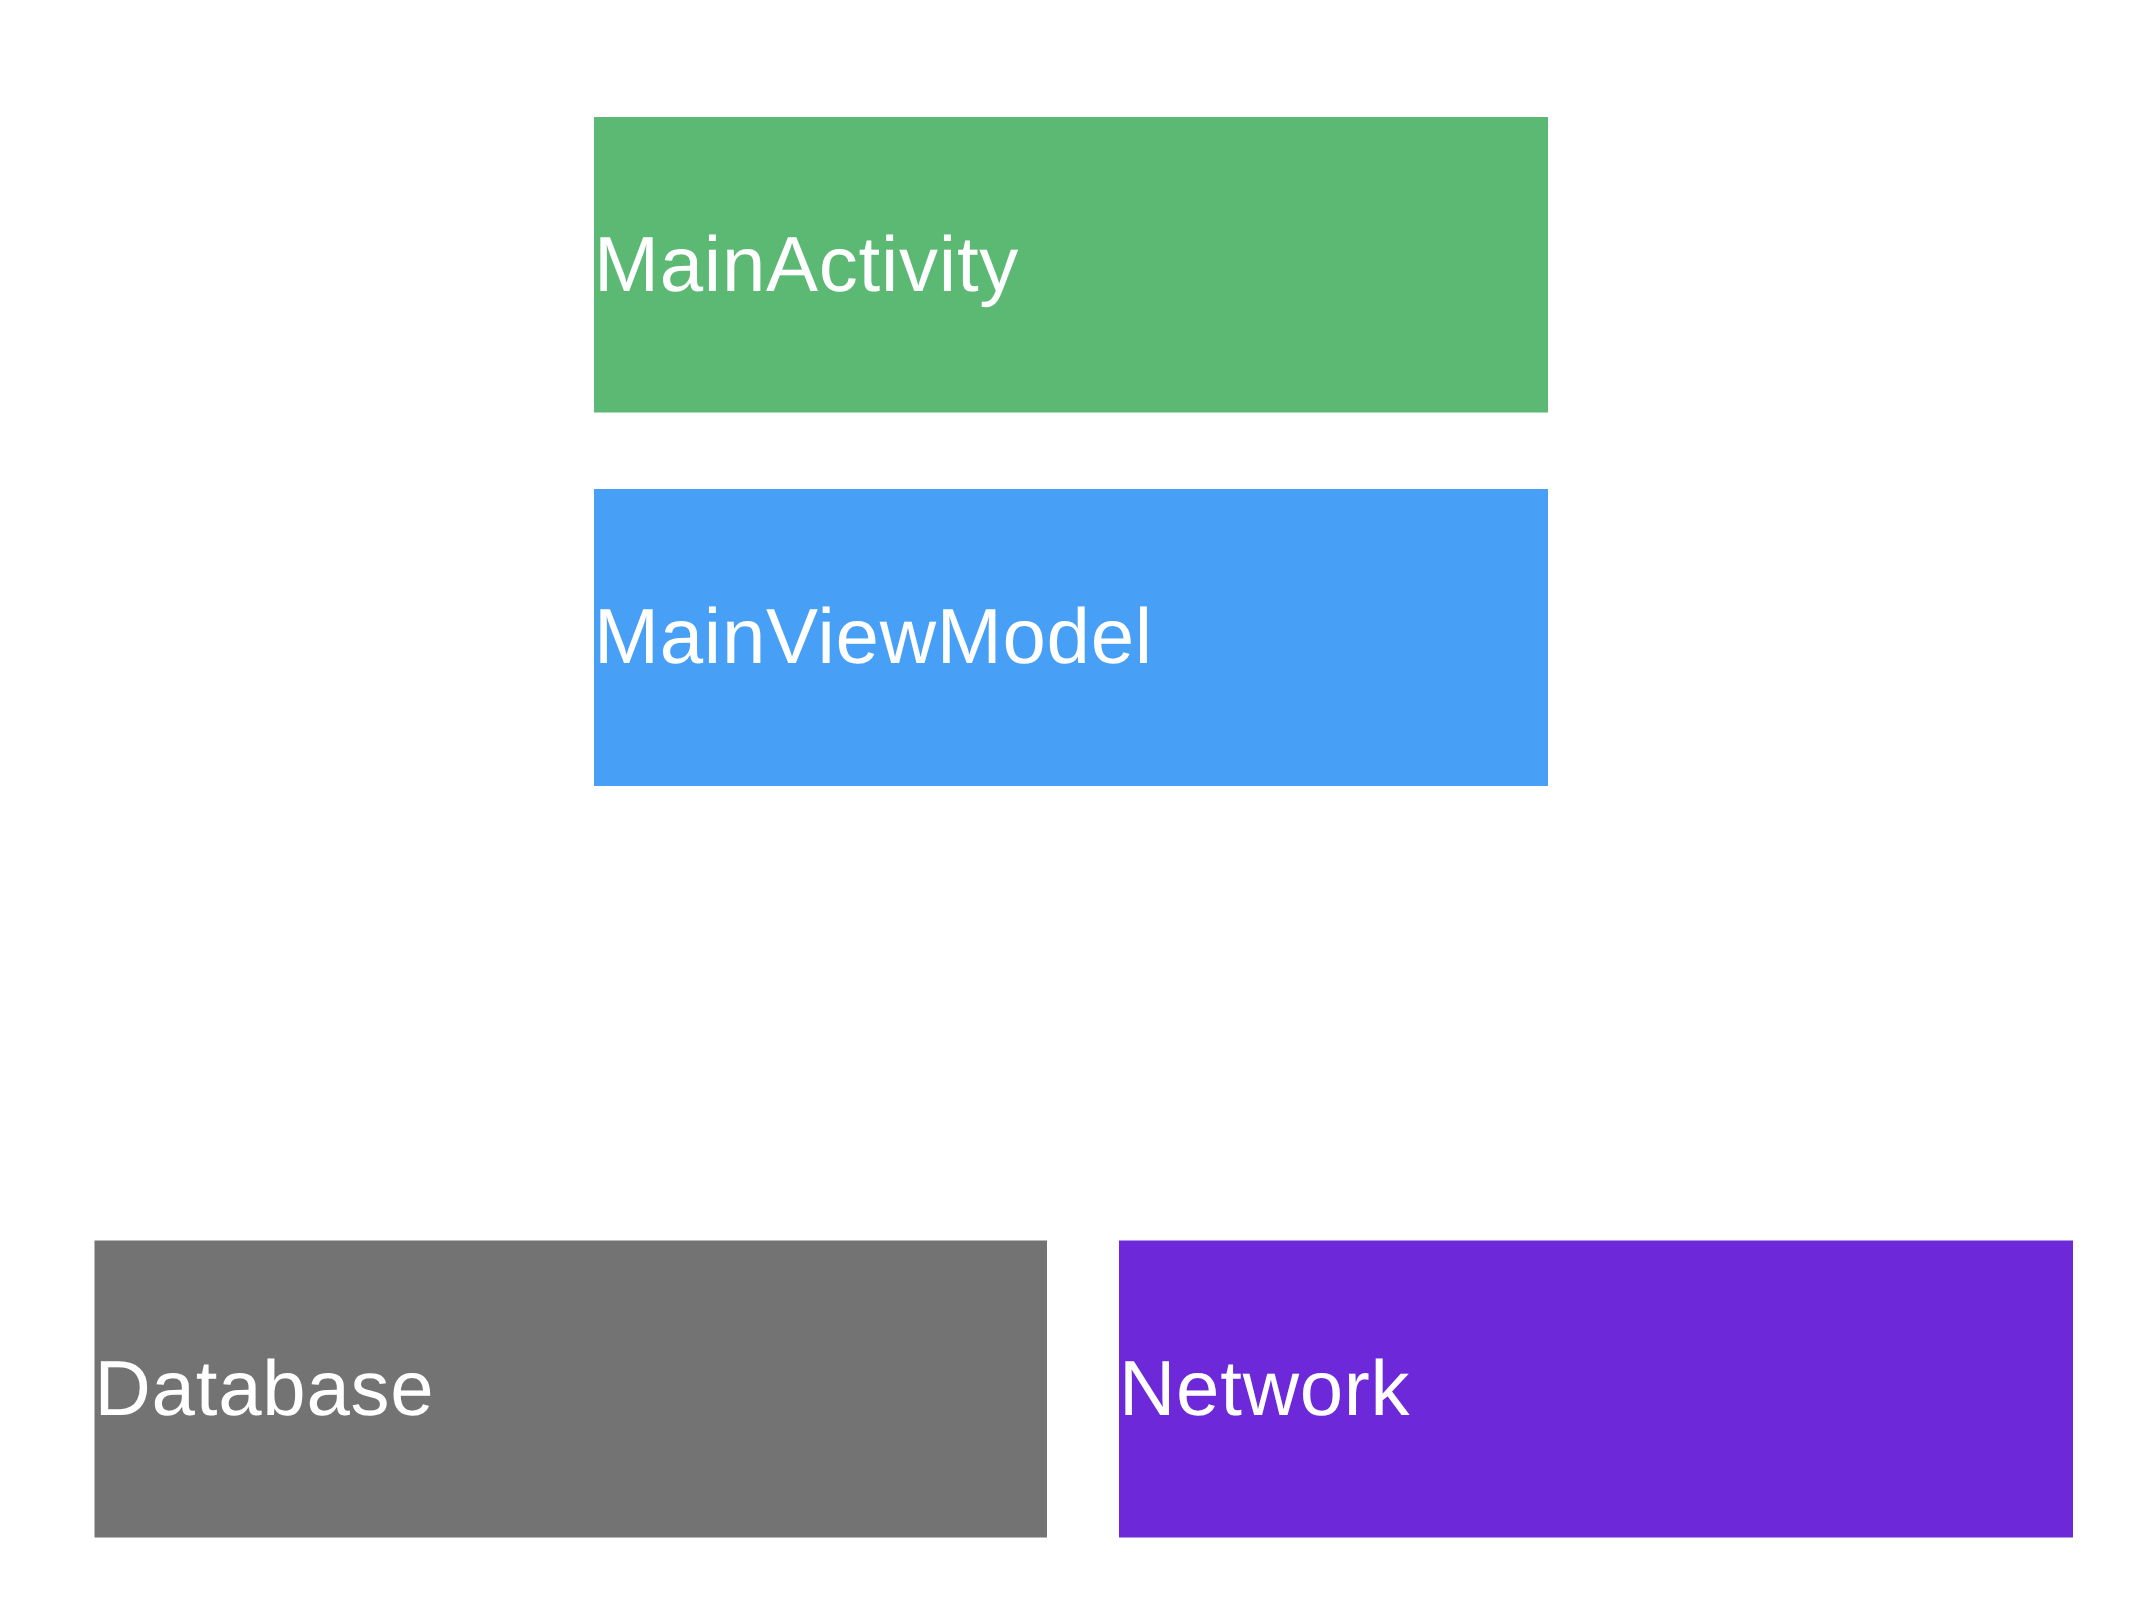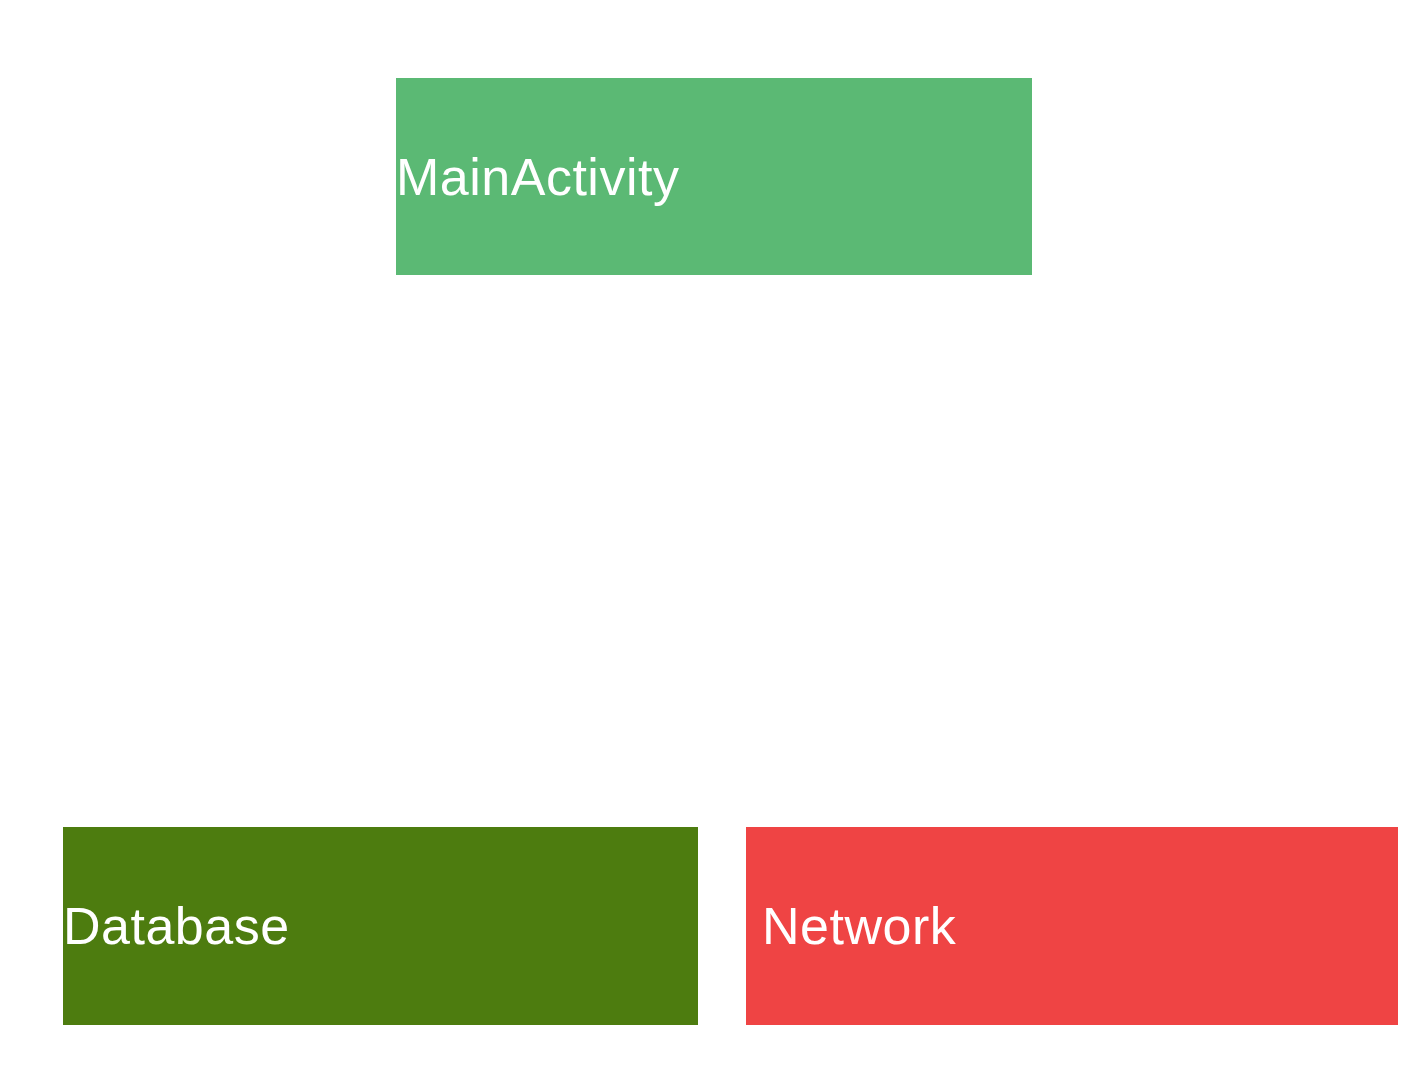--- a/index.html
+++ b/index.html
@@ -36,23 +36,26 @@
 </style>
 </head>
 <body>
 
 <div class="canvas">
 
   <div class="node node-main-activity" style="background-color: rgb(91, 185, 116);">
     <span>MainActivity</span>
   </div>
 
+  <div class="node node-main-view-model" style="background-color: rgb(71, 160, 245);">
+    <span>MainViewModel</span>
+  </div>
 
 
-  <div class="node node-database" style="background-color: #4d7c0f;">
+  <div class="node node-database" style="background-color: #737373;">
     <span>Database</span>
   </div>
 
-  <div class="node node-network" style="background-color: #ef4444; padding-left: 16px;">
+  <div class="node node-network" style="background-color: #6d28d9;">
     <span>Network</span>
   </div>
 
 </div>
 
 </body></html>

